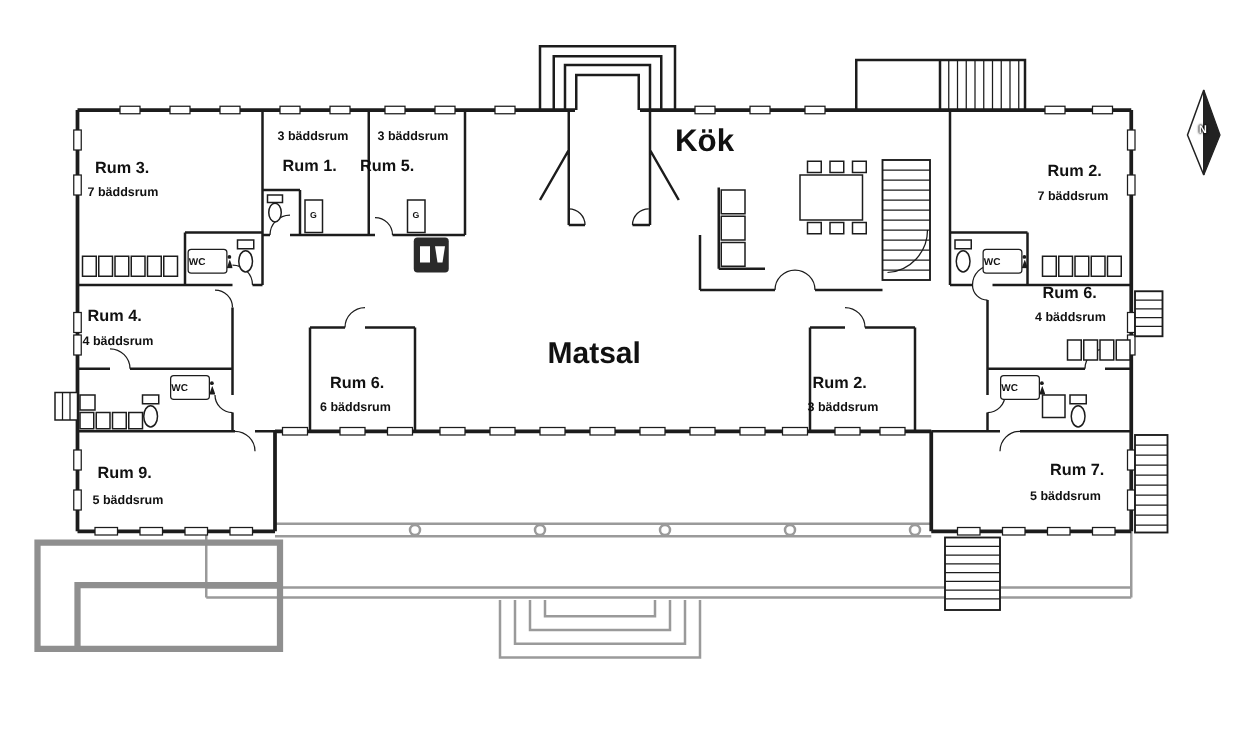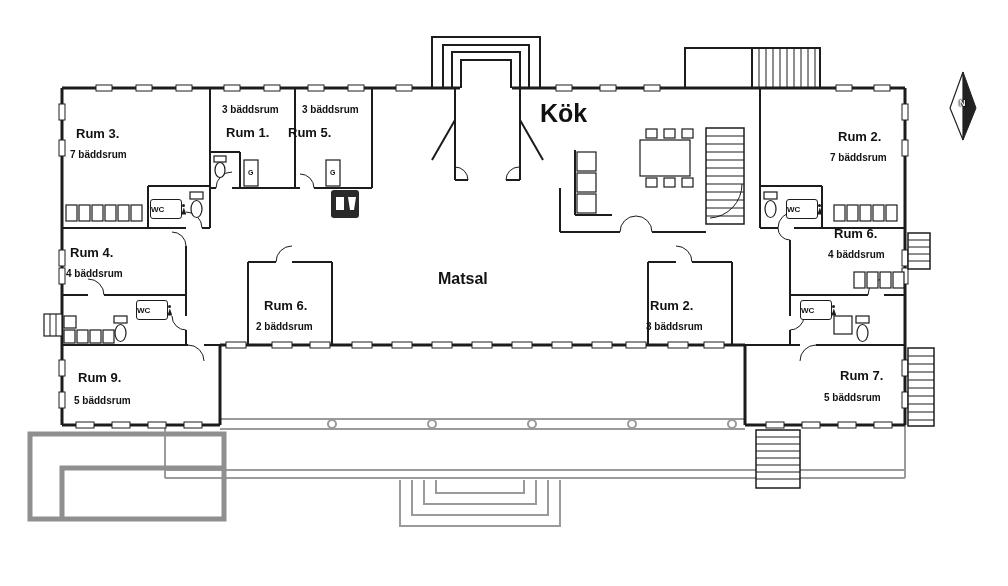--- a/index.html
+++ b/index.html
@@ -3,21 +3,21 @@
 <meta charset="utf-8">
 <style>
   html,body{margin:0;padding:0;background:#fff;}
   .canvas{position:relative;width:1008px;height:586px;background:#fff;overflow:hidden;
           font-family:"Liberation Sans",sans-serif;}
   .canvas svg{position:absolute;left:0;top:0;}
   .lbl{position:absolute;font-weight:bold;color:#111;white-space:nowrap;line-height:1;}
   .room-name{font-size:13px;}
   .room-beds{font-size:10px;text-align:center;}
   .area-kok{font-size:25px;}
-  .area-matsal{font-size:16px;}
+  .area-matsal{font-size:24px;}
   .g-label{font-size:7px;}
   .n-label{font-size:9px;color:#fff;text-shadow:0 0 2px #000,0 0 2px #000,0 0 1px #000;}
   .wc-badge{position:absolute;width:32px;height:20px;border:1.5px solid #1c1c1c;border-radius:3px;
             background:#fff;display:flex;align-items:center;justify-content:space-between;gap:17px;
             font-weight:bold;font-size:8px;color:#111;box-sizing:border-box;}
   .wc-figure{width:5px;height:11px;position:relative;display:inline-block;}
   .wc-figure::before{content:'';position:absolute;top:0;left:1px;width:3px;height:3px;border-radius:50%;background:#1c1c1c;}
   .wc-figure::after{content:'';position:absolute;top:4px;left:0;width:5px;height:7px;background:#1c1c1c;
                     clip-path:polygon(50% 0,100% 100%,0 100%);}
 </style>
@@ -235,21 +235,21 @@
 
   <div class="lbl room-name" style="left:70px;top:246px">Rum 4.</div>
   <div class="lbl room-beds" style="left:66px;top:269px">4 bäddsrum</div>
 
   <div class="lbl room-name" style="left:834px;top:227px">Rum 6.</div>
   <div class="lbl room-beds" style="left:828px;top:250px">4 bäddsrum</div>
 
   <div class="lbl area-matsal" style="left:438px;top:271px">Matsal</div>
 
   <div class="lbl room-name" style="left:264px;top:299px">Rum 6.</div>
-  <div class="lbl room-beds" style="left:256px;top:322px">2 bäddsrum</div>
+  <div class="lbl room-beds" style="left:256px;top:322px">6 bäddsrum</div>
 
   <div class="lbl room-name" style="left:650px;top:299px">Rum 2.</div>
   <div class="lbl room-beds" style="left:646px;top:322px">3 bäddsrum</div>
 
   <div class="lbl room-name" style="left:78px;top:371px">Rum 9.</div>
   <div class="lbl room-beds" style="left:74px;top:396px">5 bäddsrum</div>
 
   <div class="lbl room-name" style="left:840px;top:369px">Rum 7.</div>
   <div class="lbl room-beds" style="left:824px;top:393px">5 bäddsrum</div>
 

